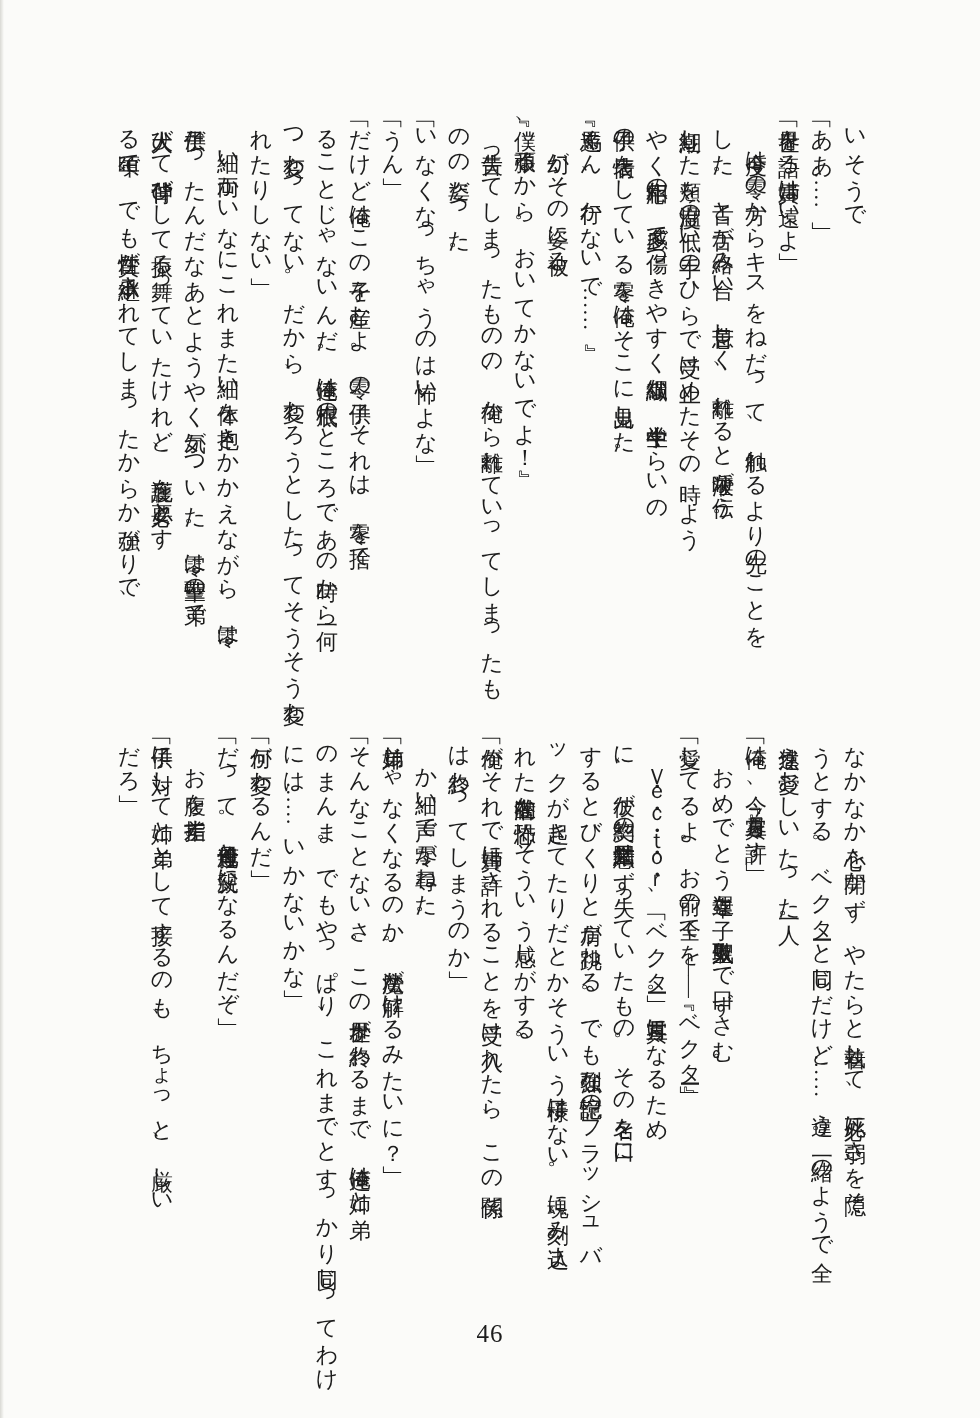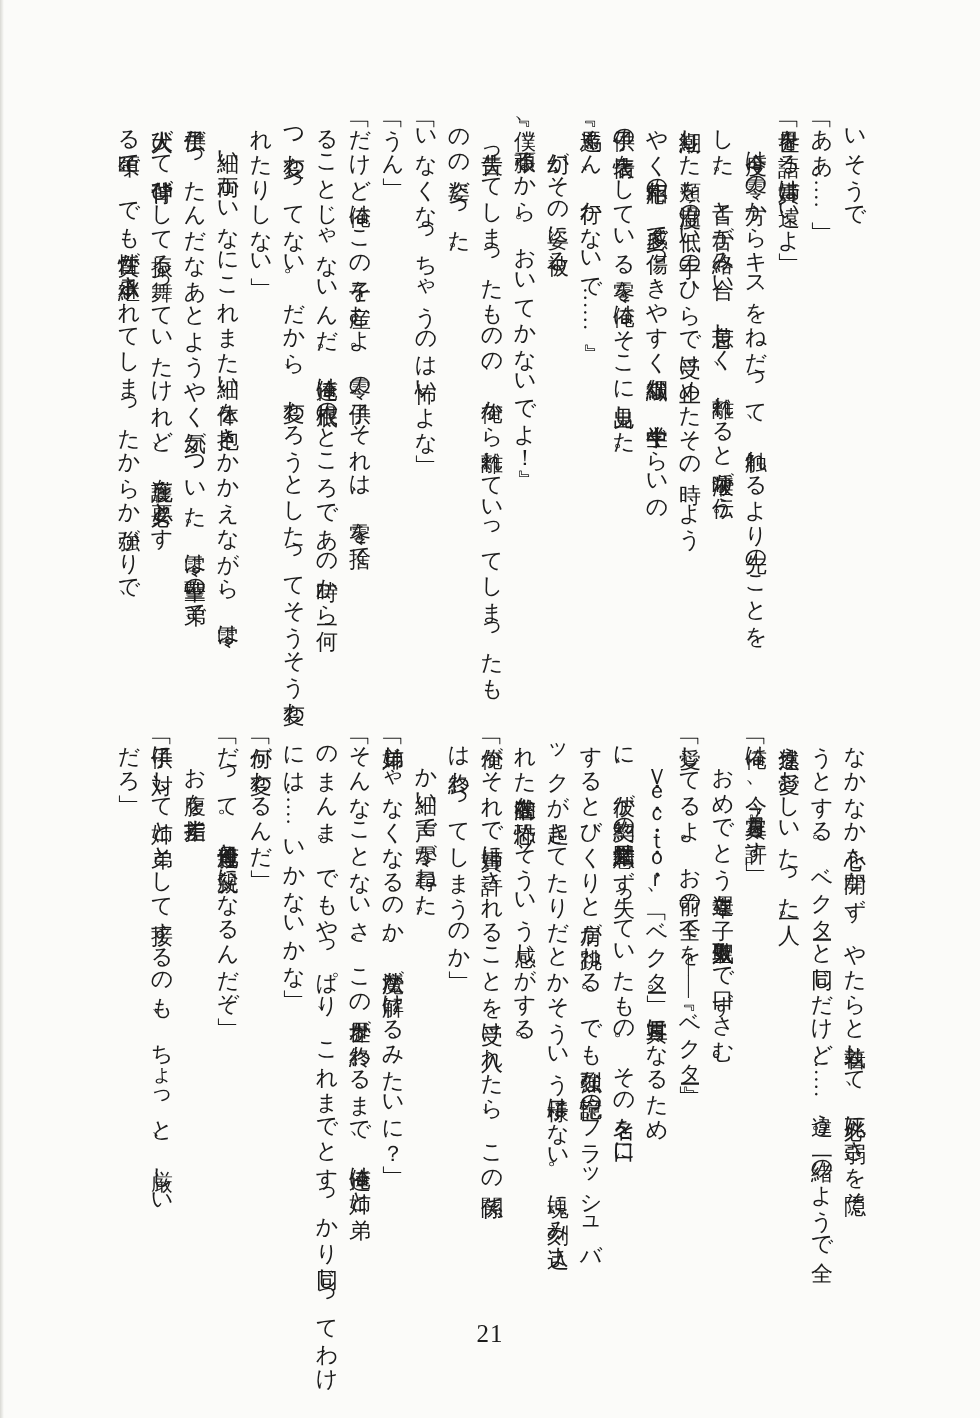--- a/index.html
+++ b/index.html
@@ -102,14 +102,14 @@
       <p class="line">「姉弟じゃなくなるのか。魔法が解けるみたいに？」</p>
       <p class="line">「そんなことないさ。この世界が終わるまで、俺達は姉と弟</p>
       <p class="line">のまんま。でもやっぱり、これまでとすっかり同じってわけ</p>
       <p class="line">には……いかないかな」</p>
       <p class="line">「何が変わるんだ」</p>
       <p class="line">「だって。俺達母親と父親になるんだぞ」</p>
       <p class="line indent">お腹を指差す。</p>
       <p class="line">「子供に対して姉と弟として接するのも、ちょっと、厳しい</p>
       <p class="line">だろ」</p>
     </div>
-  <div class="folio">21</div>
+  <div class="folio">46</div>
 </div>
 
 </body></html>

